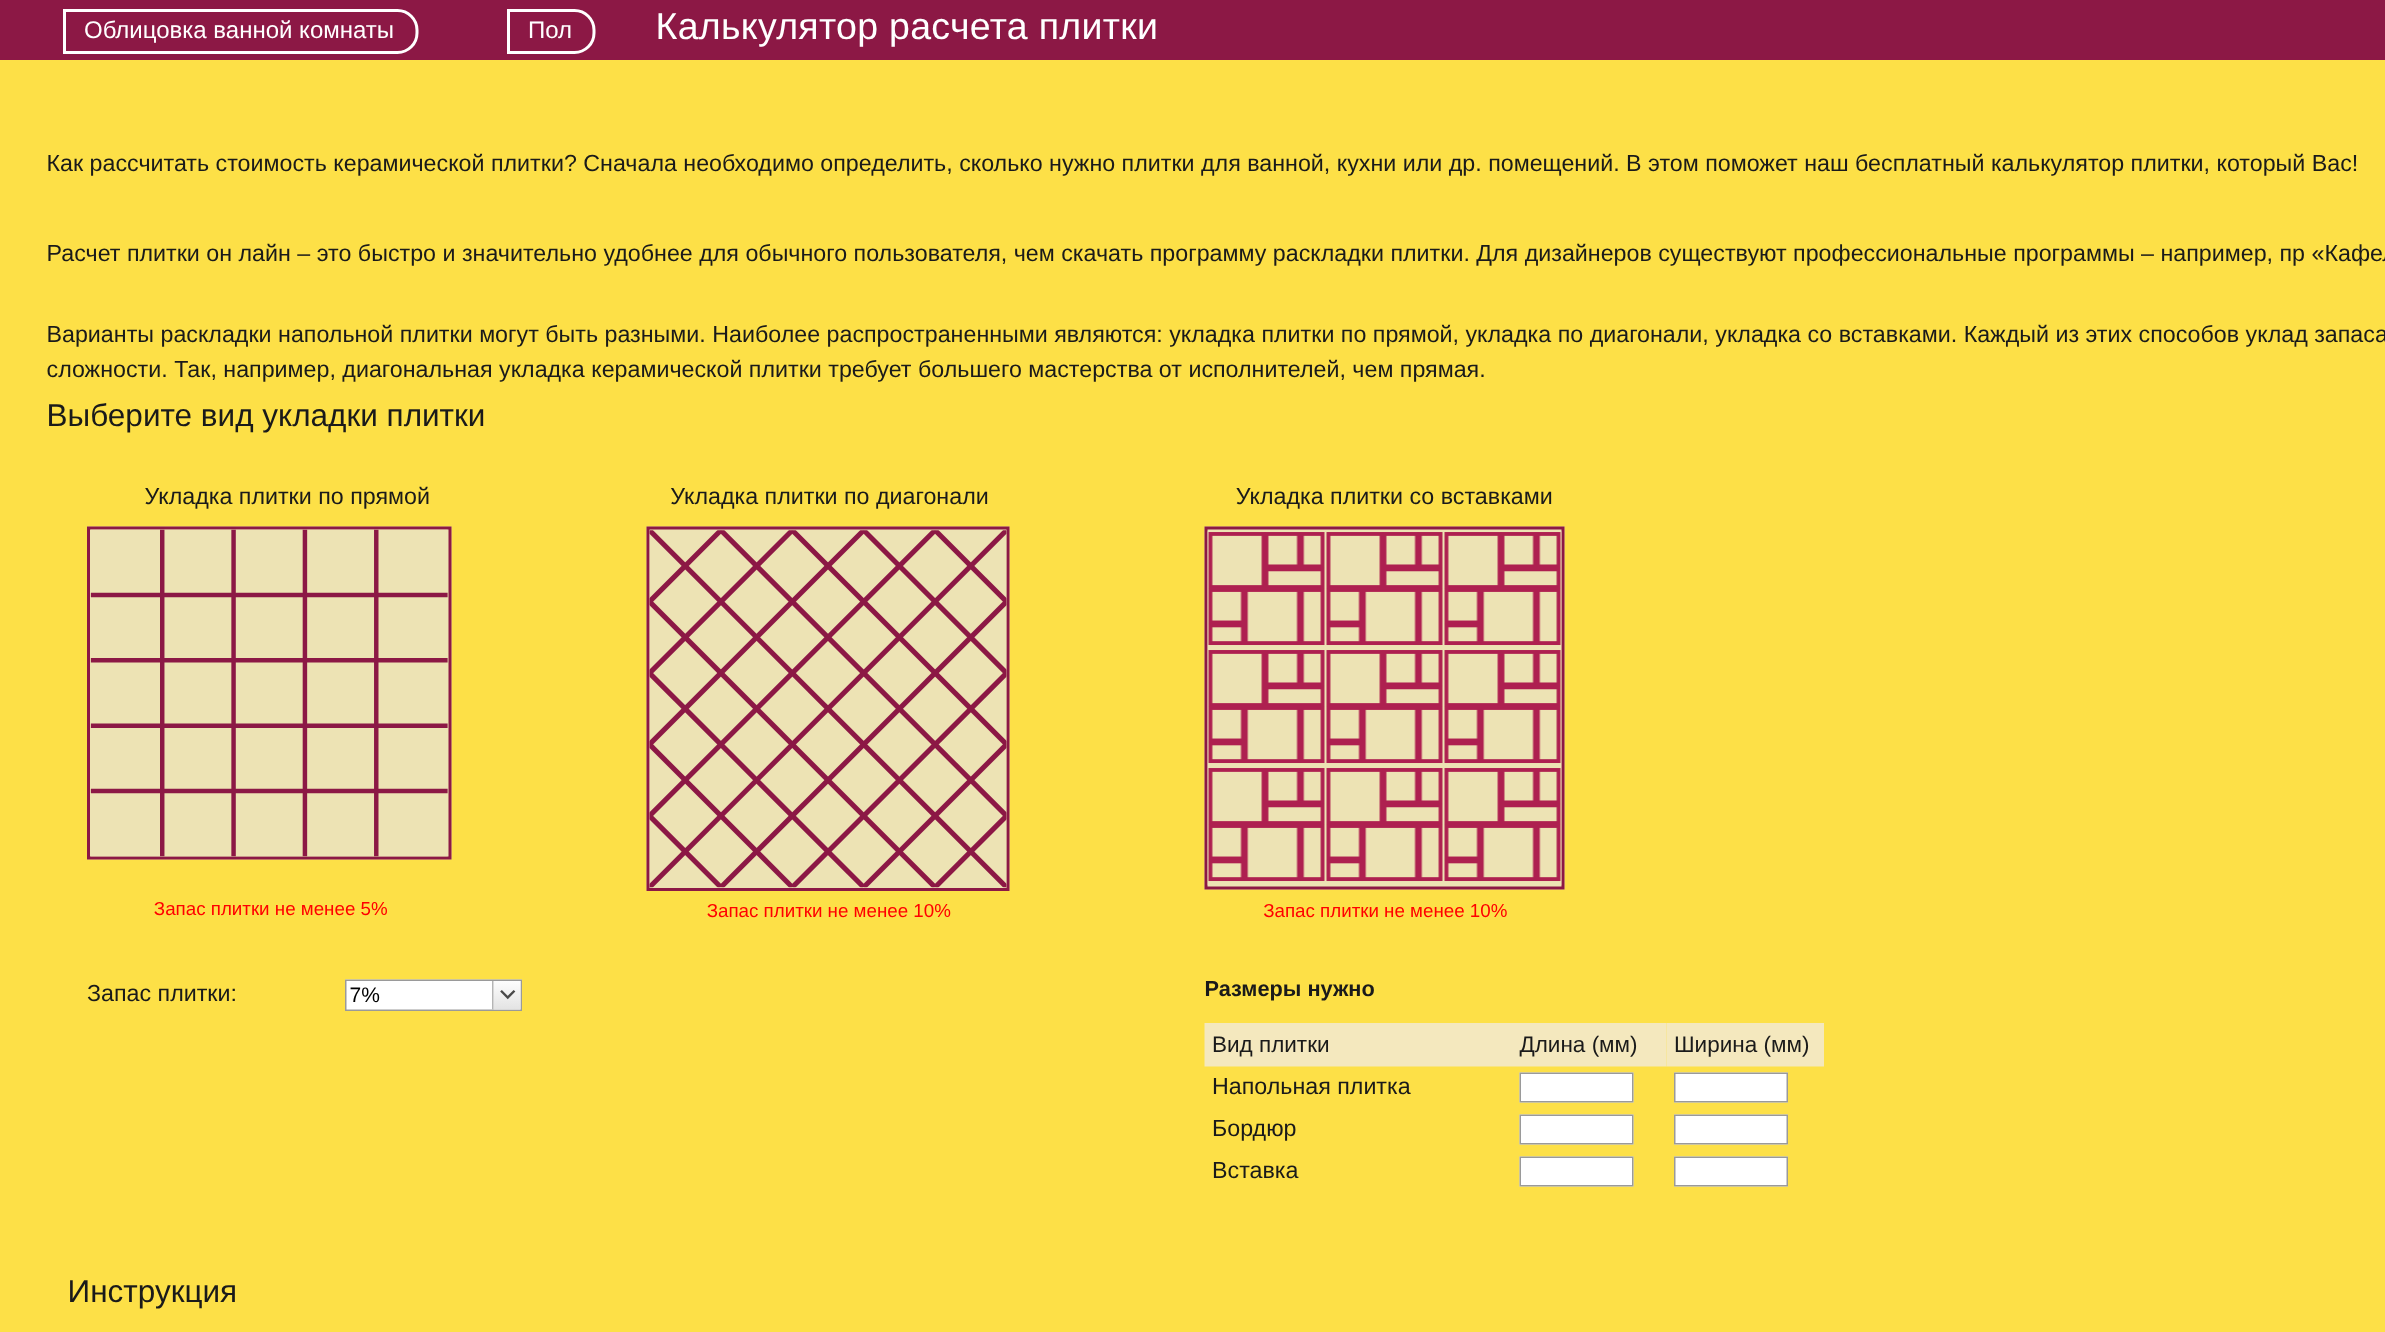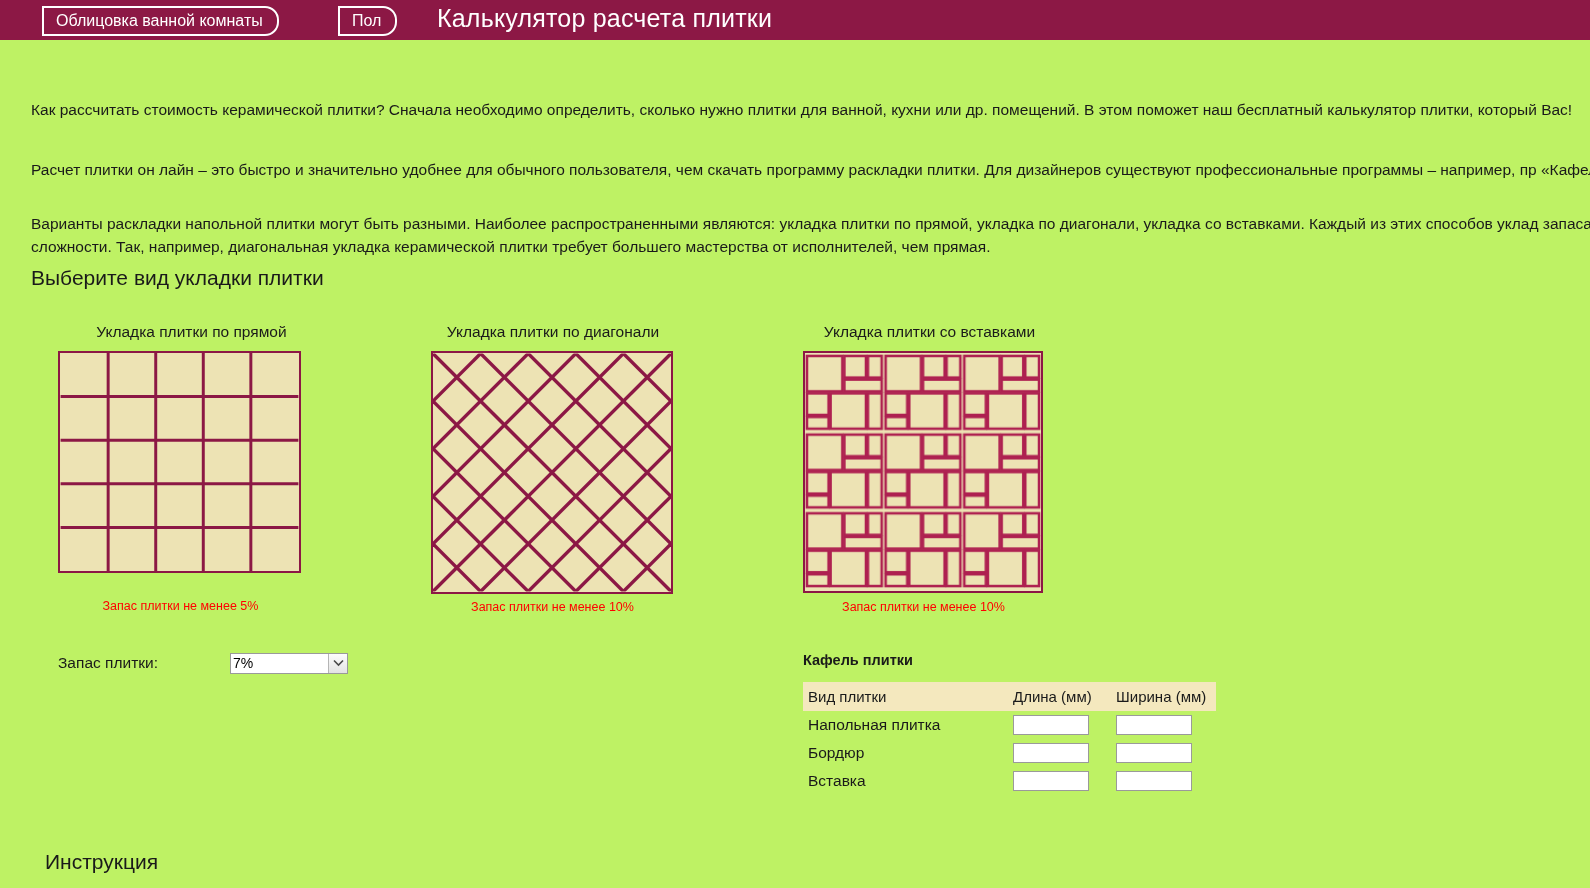--- a/index.html
+++ b/index.html
@@ -44,21 +44,21 @@
     white-space: nowrap;
     letter-spacing: 0.2px;
     text-align: right;
   }
 
   
   #content {
     position: relative;
     width: 1590px;
     height: 848px;
-    background: #bef264;
+    background: #fde047;
   }
 
   .para {
     position: absolute;
     left: 31px;
     width: 1700px;
     font-size: 15.5px;
     line-height: 23px;
     color: #1a1a1a;
     white-space: normal;
@@ -327,21 +327,21 @@
           <svg width="11" height="8" viewBox="0 0 11 8">
               <path d="M1 1.5 L5.5 6 L10 1.5" stroke="#4a4a4a" stroke-width="1.6" fill="none"></path>
             </svg>
         </span>
       </span>
     </div>
   </div>
 
 
   <div id="form-tile">
-    <div class="group-title">Кафель плитки</div>
+    <div class="group-title">Размеры нужно</div>
     <table class="tile-table">
       <thead>
         <tr>
           <th class="c0">Вид плитки</th>
           <th class="c1">Длина (мм)</th>
           <th class="c2">Ширина (мм)</th>
         </tr>
       </thead>
       <tbody>
         <tr>

